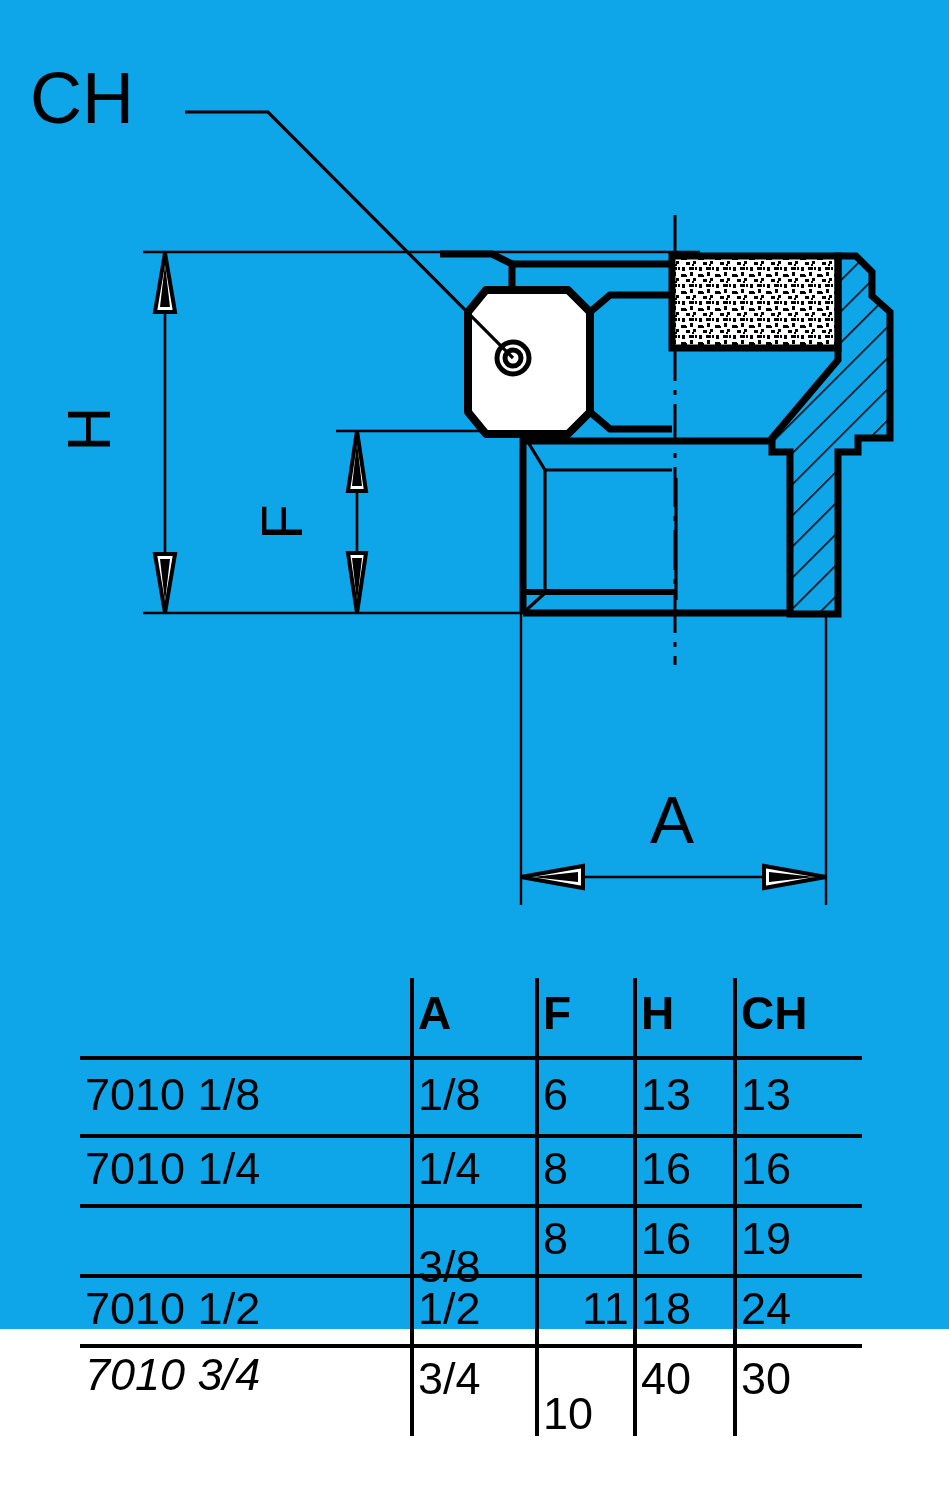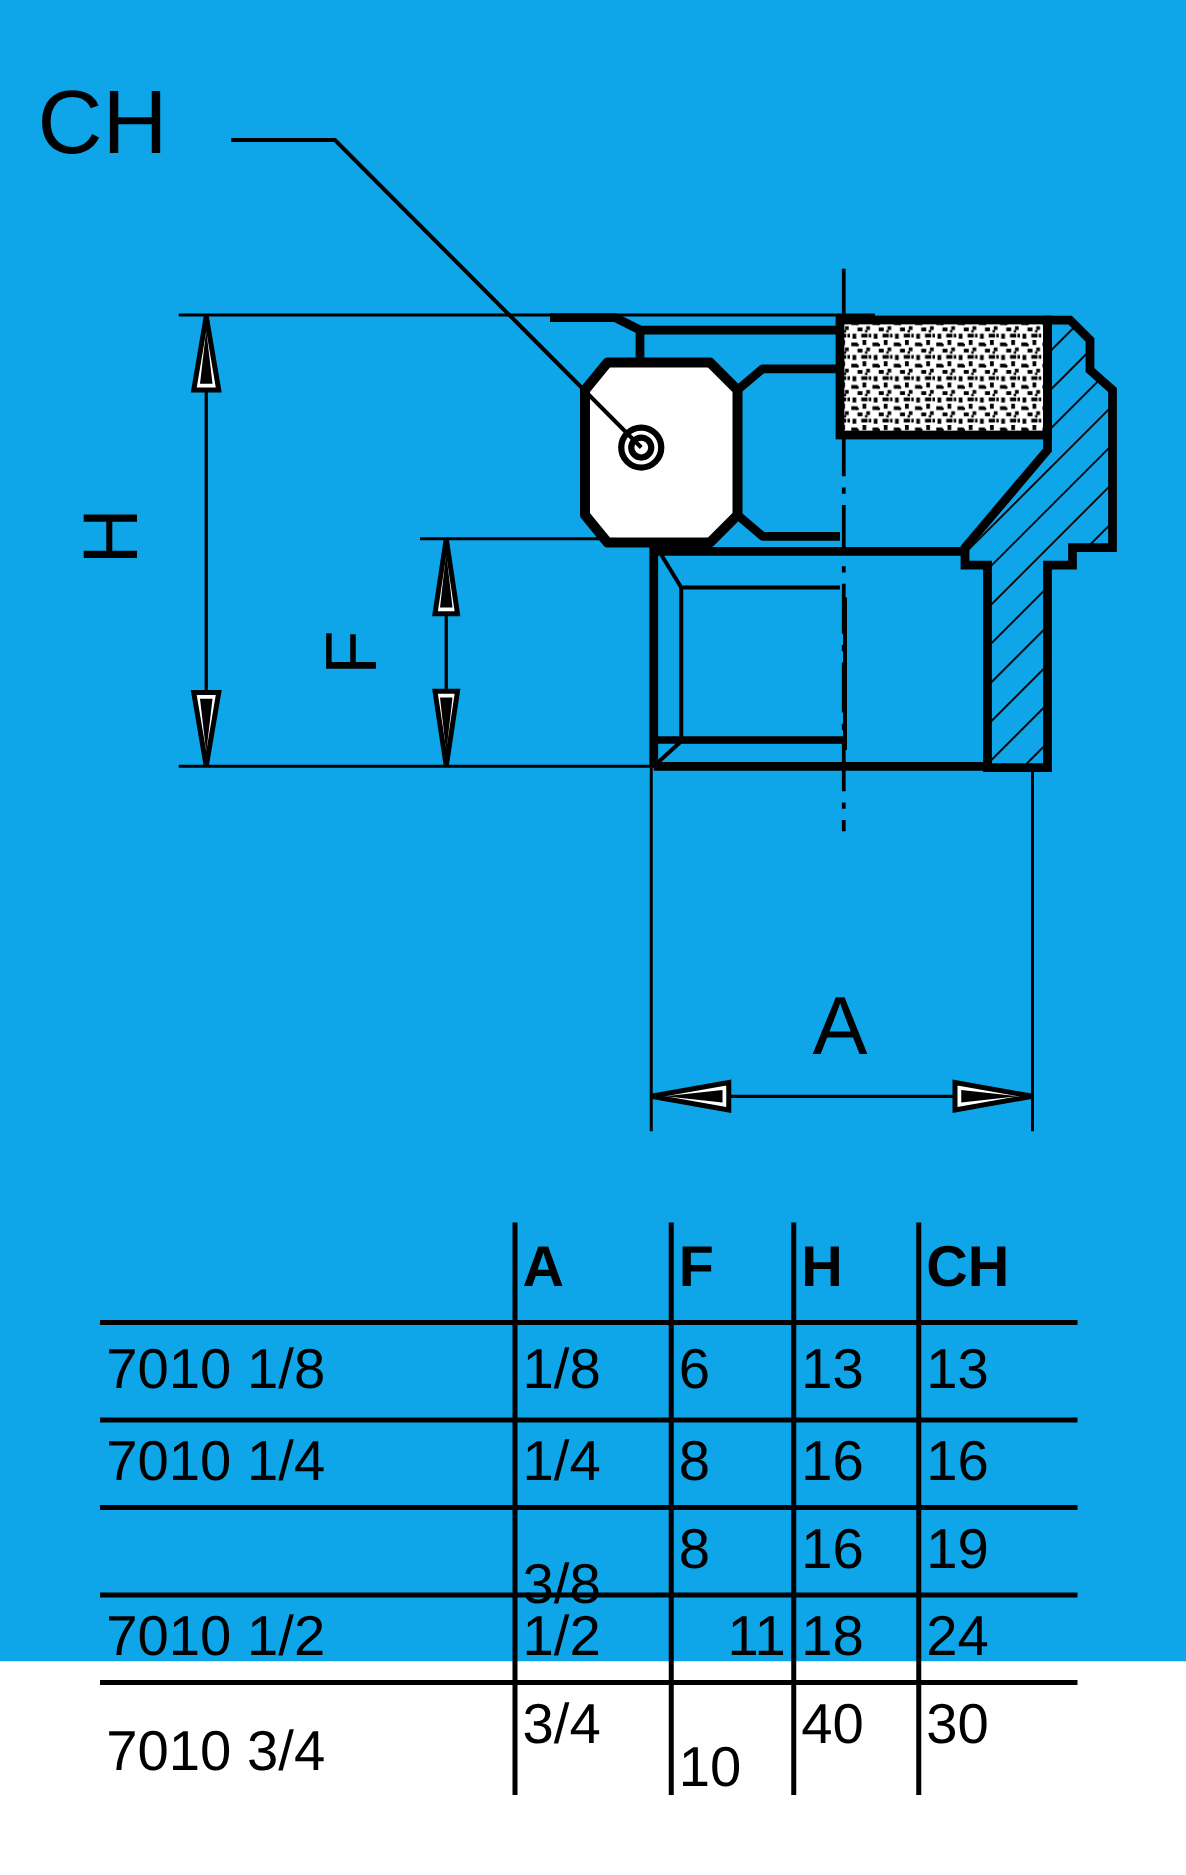--- a/index.html
+++ b/index.html
@@ -287,20 +287,20 @@
     <div class="tbl-text tbl-cell" style="left:543px; top:266px;">8</div>
     <div class="tbl-text tbl-cell" style="left:641px; top:266px;">16</div>
     <div class="tbl-text tbl-cell" style="left:741px; top:266px;">19</div>
 
     <div class="tbl-text tbl-cell" style="left:85px;  top:336px;">7010 1/2</div>
     <div class="tbl-text tbl-cell" style="left:418px; top:336px;text-align:right;">1/2</div>
     <div class="tbl-text tbl-cell" style="left:543px; top:336px;margin-left:39px;">11</div>
     <div class="tbl-text tbl-cell" style="left:641px; top:336px;">18</div>
     <div class="tbl-text tbl-cell" style="left:741px; top:336px;">24</div>
 
-    <div class="tbl-text tbl-cell" style="left:85px;  top:428px;">7010 3/4</div>
+    <div class="tbl-text tbl-cell" style="left:85px;  top:402px;font-style:italic;">7010 3/4</div>
     <div class="tbl-text tbl-cell" style="left:418px; top:406px;">3/4</div>
     <div class="tbl-text tbl-cell" style="left:543px; top:406px;margin-top:35px;">10</div>
     <div class="tbl-text tbl-cell" style="left:641px; top:406px;">40</div>
     <div class="tbl-text tbl-cell" style="left:741px; top:406px;">30</div>
   </div>
 
 </div>
 
 </body></html>

